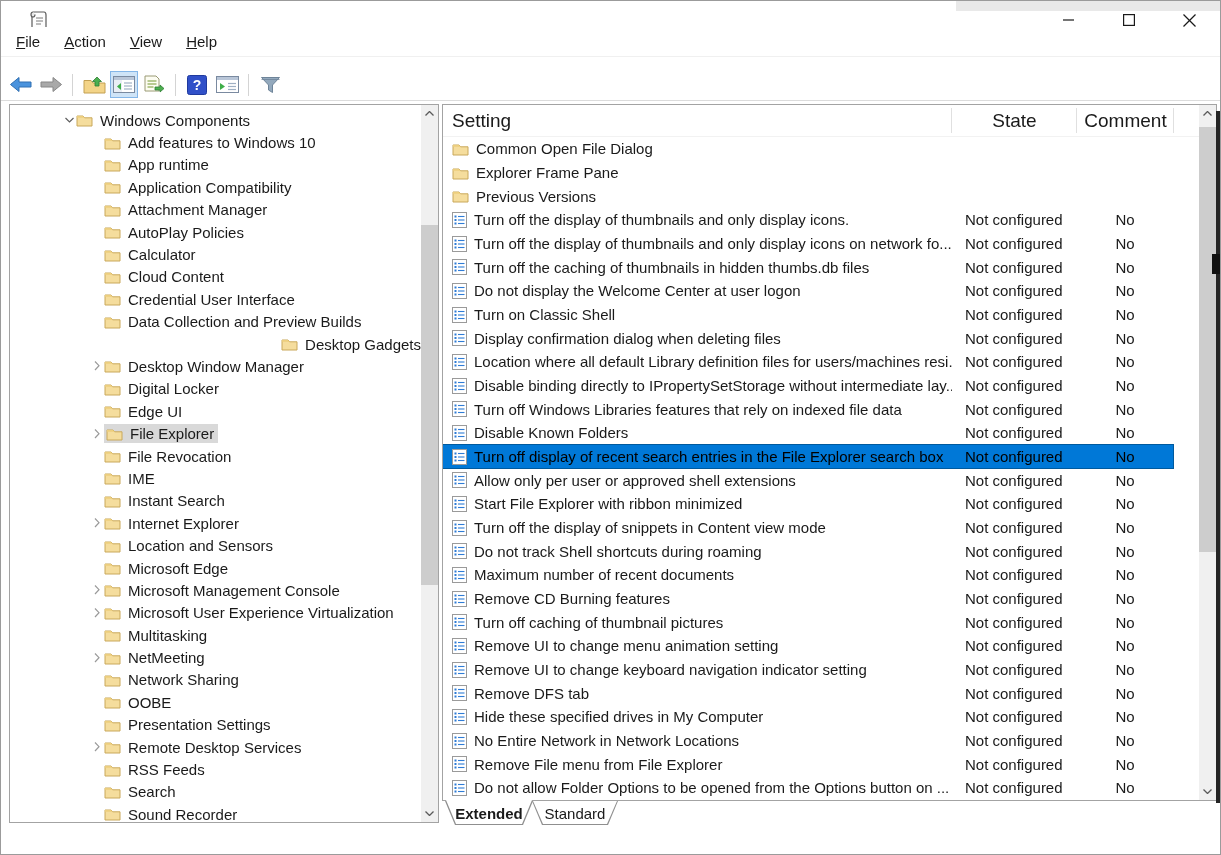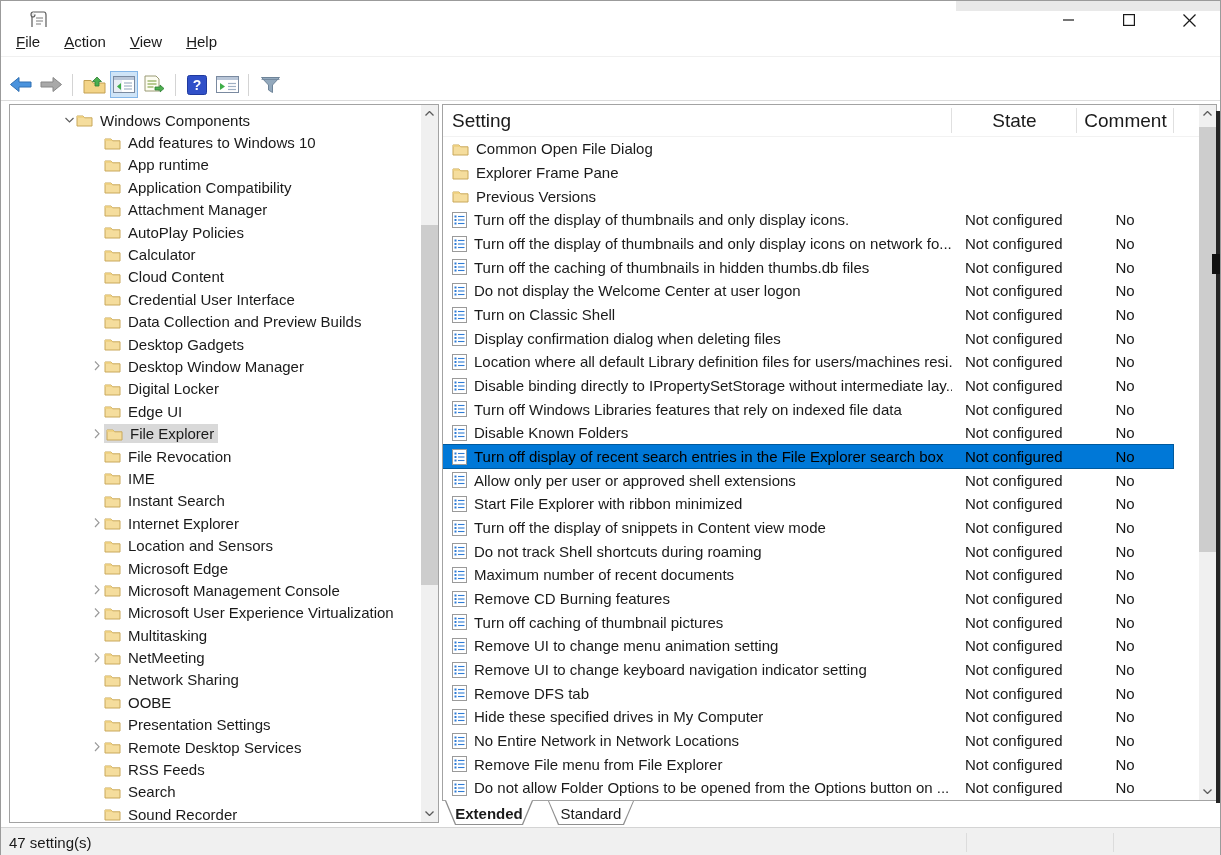--- a/index.html
+++ b/index.html
@@ -325,21 +325,21 @@
           <span class="tsel-wrap">
             <span class="ticon">
               <svg width="17" height="14" viewBox="0 0 17 14">
  <path d="M1 3 L7 3 L8.7 4.8 L16 4.8 L16 13 L1 13 Z" fill="#f5dd9d" stroke="#c9a85a" stroke-width="1"></path>
  <path d="M1 3 L7 3 L8.7 4.8 L1 4.8 Z" fill="#ecce7e"></path>
               </svg>
             </span>
             <span>Data Collection and Preview Builds</span>
           </span>
         </div>
-        <div class="trow" style="padding-left: 80px;">
+        <div class="trow" style="padding-left: 80px; justify-content: flex-end;">
           <span class="chev"></span>
           <span class="tsel-wrap">
             <span class="ticon">
               <svg width="17" height="14" viewBox="0 0 17 14">
  <path d="M1 3 L7 3 L8.7 4.8 L16 4.8 L16 13 L1 13 Z" fill="#f5dd9d" stroke="#c9a85a" stroke-width="1"></path>
  <path d="M1 3 L7 3 L8.7 4.8 L1 4.8 Z" fill="#ecce7e"></path>
               </svg>
             </span>
             <span>Desktop Gadgets</span>
           </span>
@@ -1160,28 +1160,23 @@
       </div>
     </div>
   </div>
 
   <div class="tabs" id="tabs">
       <div class="tab active" style="left: 3px; width: 88px; font-weight: bold;">
         <span class="shape"></span>
         <span class="inner"></span>
         <span class="tab-label">Extended</span>
       </div>
-      <div class="tab inactive" style="left: 106px; width: 86px;">
+      <div class="tab inactive" style="left: 90px; width: 86px;">
         <span class="shape"></span>
         <span class="inner"></span>
         <span class="tab-label">Standard</span>
       </div>
     </div>
 
-  <div class="statusbar">
-    <span class="status-text">47 setting(s)</span>
-    <span class="sb-div" style="left:965px"></span>
-    <span class="sb-div" style="left:1112px"></span>
-  </div>
 
   <div class="edge-strip"></div>
   <div class="edge-blob"></div>
 </div>
 
 </body></html>

